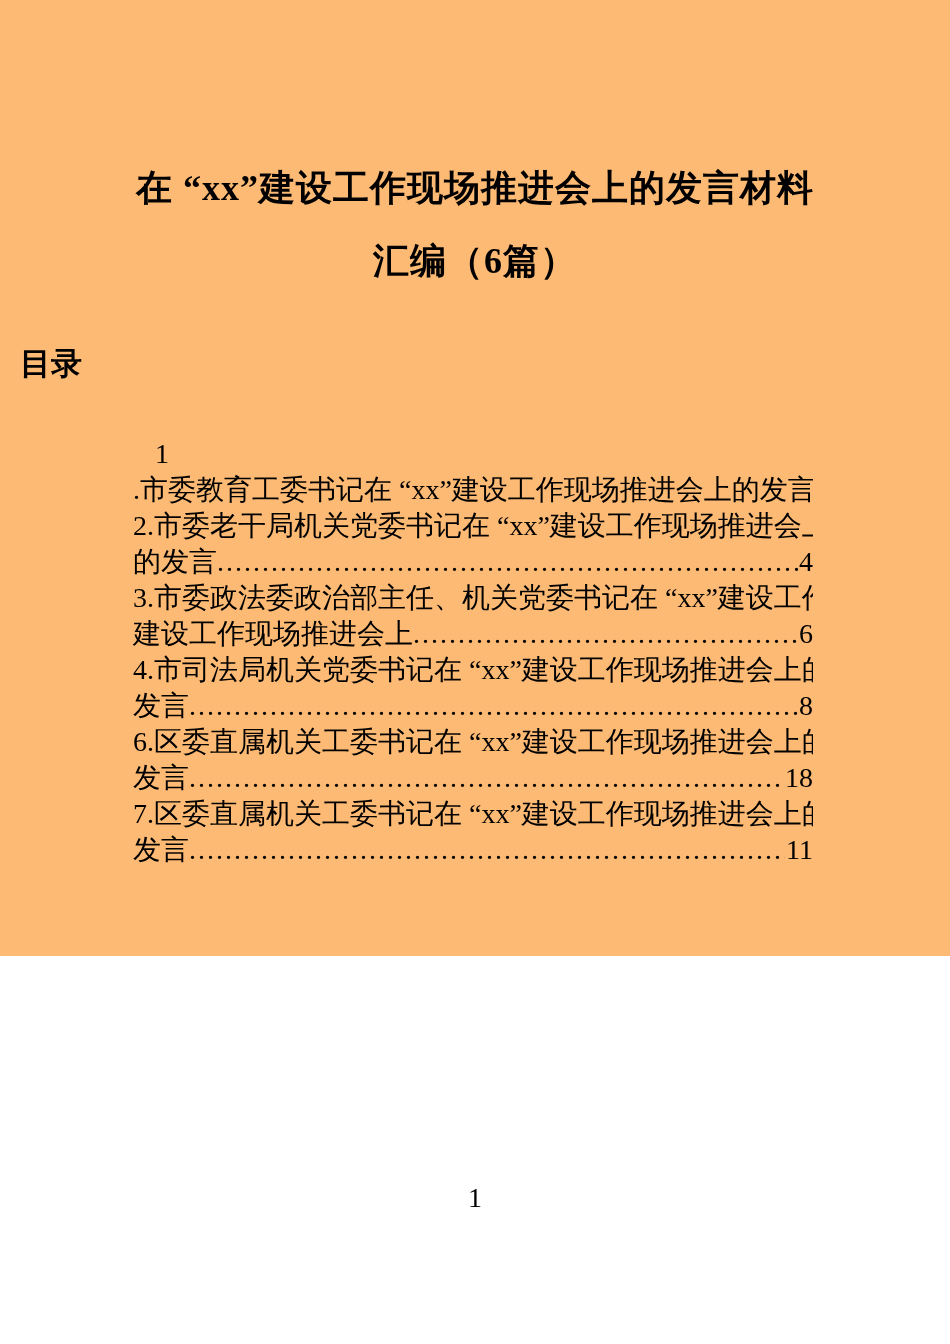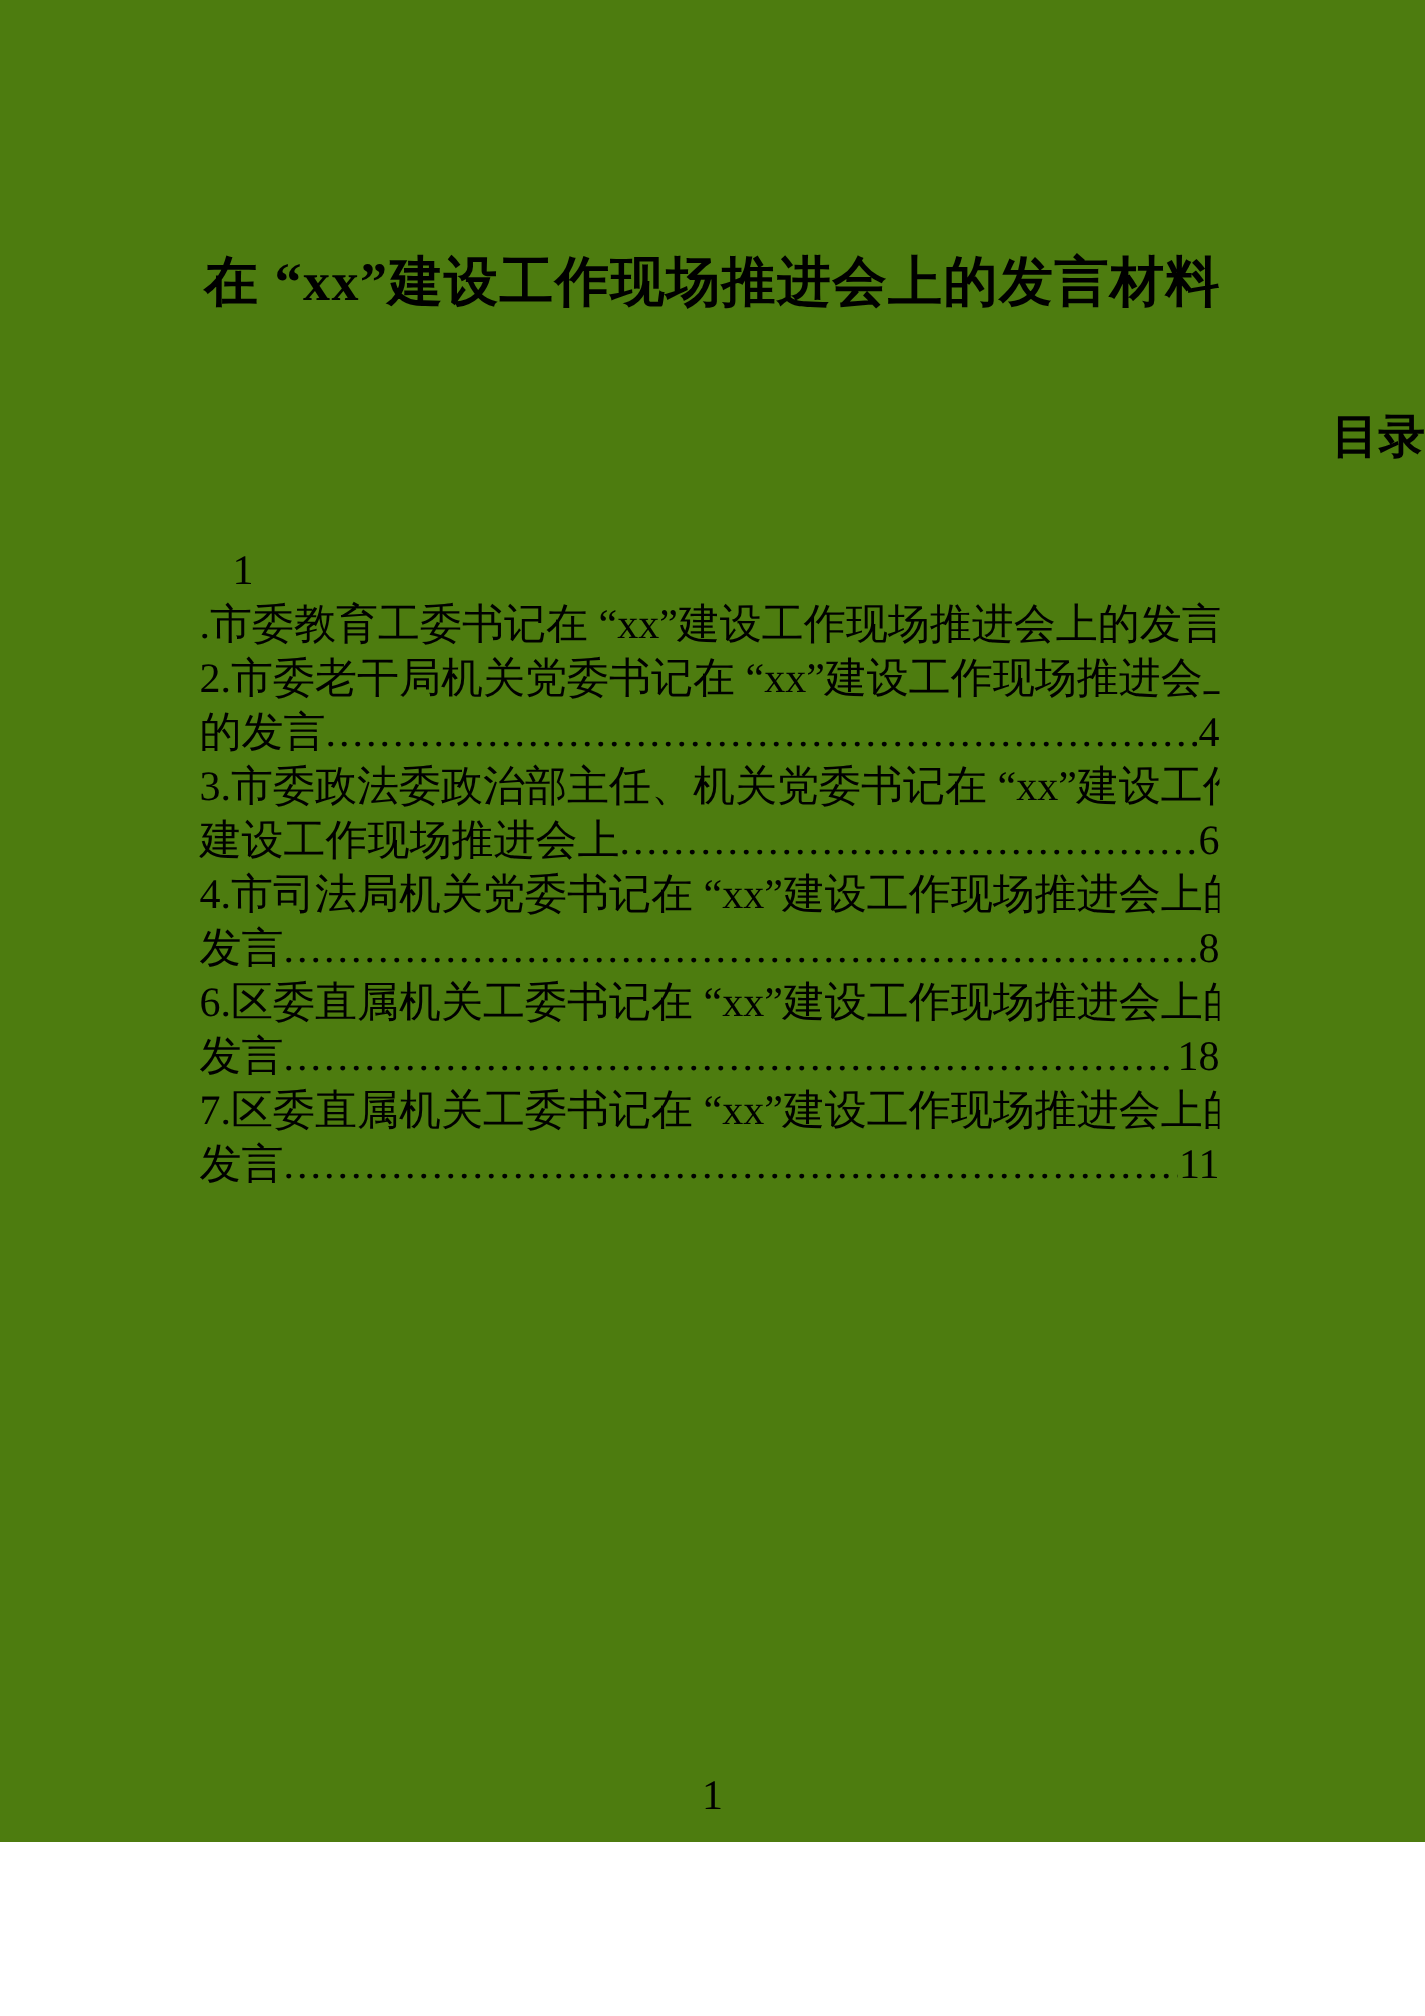--- a/index.html
+++ b/index.html
@@ -8,37 +8,38 @@
     width: 950px;
     height: 1344px;
     position: relative;
     font-family: "Liberation Serif", sans-serif;
     color: #000000;
     overflow: hidden;
   }
   .page {
     position: relative;
     width: 950px;
-    height: 1228px;
-    background: #4d7c0f;
+    height: 956px;
+    background: #fdba74;
   }
   .doc-title {
     padding-top: 152px;
     text-align: center;
     font-size: 36px;
     font-weight: bold;
     line-height: 73px;
     letter-spacing: 1px;
   }
   .toc-heading {
     margin-top: 38px;
-    text-align: right;
+    text-align: left;
     font-size: 31px;
     font-weight: bold;
     line-height: 56px;
+    padding-left: 20px;
   }
   .toc {
     margin: 44px 137px 0 133px; 
     width: 680px;
     font-size: 28px;
   }
   .toc-line {
     line-height: 36px;
     height: 36px;
     white-space: nowrap;
@@ -66,20 +67,21 @@
     line-height: 40px;
   }
 </style>
 </head>
 <body>
 
 <div class="page">
 
   <div class="doc-title">
     <div>在 “xx”建设工作现场推进会上的发言材料</div>
+    <div>汇编（6篇）</div>
   </div>
 
   <div class="toc-heading">目录</div>
 
   <div class="toc">
 
     <div class="toc-line indent-sm">
       <span class="toc-text">1</span>
     </div>
 

